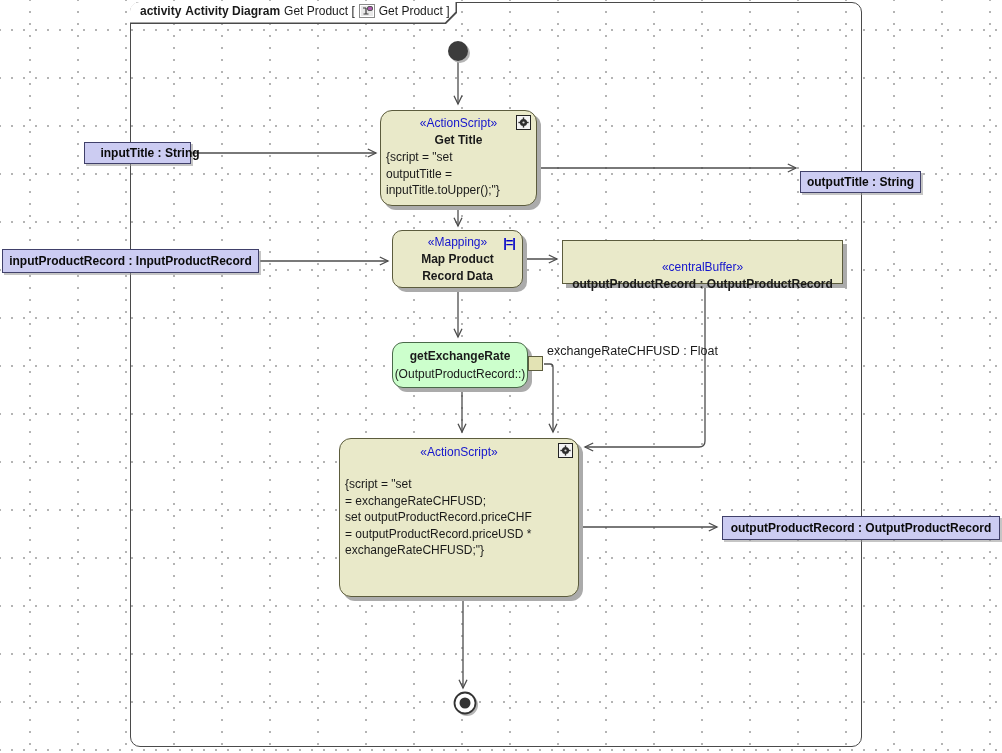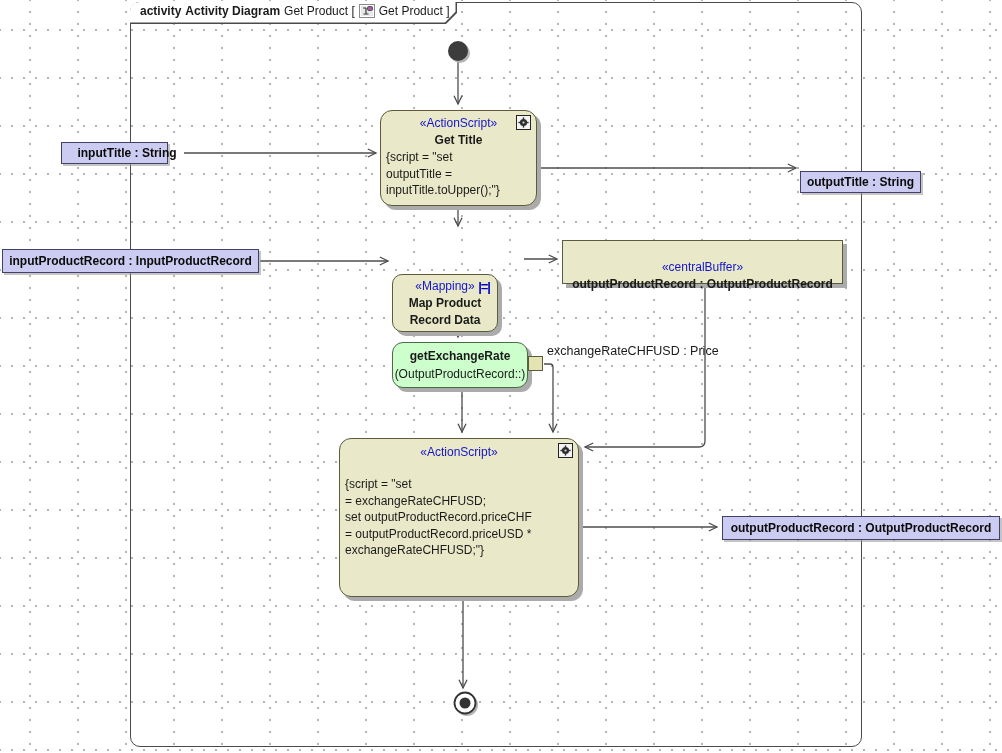--- a/index.html
+++ b/index.html
@@ -159,59 +159,59 @@
         <circle cx="5.5" cy="5.5" r="3.6" fill="#2e2e2e"></circle>
         <rect x="4.8" y="0.4" width="1.4" height="2" fill="#2e2e2e"></rect>
         <rect x="4.8" y="8.6" width="1.4" height="2" fill="#2e2e2e"></rect>
         <rect x="0.4" y="4.8" width="2" height="1.4" fill="#2e2e2e"></rect>
         <rect x="8.6" y="4.8" width="2" height="1.4" fill="#2e2e2e"></rect>
         <circle cx="5.5" cy="5.5" r="1.1" fill="#dddddd"></circle>
       </svg>
     </span>
   </div>
 
-  <div class="node" style="left:392px; top:230px; width:106px; height:58px; padding-top:3px; border-radius:10px;margin-top:44px;">
+  <div class="node" style="left:392px; top:230px; width:131px; height:58px; padding-top:3px; border-radius:10px;">
     <span class="stereotype">«Mapping»</span>
     <span class="node-name">Map Product</span>
     <span class="node-name">Record Data</span>
     <span class="mapping-glyph">|=|</span>
   </div>
 
   <div class="node buffer" style="left:562px; top:240px; width:281px; height:44px;">
     <span class="stereotype">«centralBuffer»</span>
     <span class="node-name">outputProductRecord : OutputProductRecord</span>
   </div>
 
   <div class="node green-node" style="left:392px; top:342px; width:136px; height:46px;">
     <span class="g1">getExchangeRate</span>
     <span class="g2">(OutputProductRecord::)</span>
   </div>
   <div class="pin"></div>
-  <span class="pin-label">exchangeRateCHFUSD : Price</span>
+  <span class="pin-label">exchangeRateCHFUSD : Float</span>
 
   <div class="node" style="left:339px; top:438px; width:240px; height:159px; padding-top:5px;">
     <span class="stereotype">«ActionScript»</span>
     <span class="script" style="margin-top:15px;">{script = "set</span>
     <span class="script"> = exchangeRateCHFUSD;</span>
     <span class="script">set outputProductRecord.priceCHF</span>
     <span class="script">= outputProductRecord.priceUSD *</span>
     <span class="script">exchangeRateCHFUSD;"}</span>
     <span class="corner-icon">
       <svg width="11" height="11" viewBox="0 0 11 11">
         <circle cx="5.5" cy="5.5" r="3.6" fill="#2e2e2e"></circle>
         <rect x="4.8" y="0.4" width="1.4" height="2" fill="#2e2e2e"></rect>
         <rect x="4.8" y="8.6" width="1.4" height="2" fill="#2e2e2e"></rect>
         <rect x="0.4" y="4.8" width="2" height="1.4" fill="#2e2e2e"></rect>
         <rect x="8.6" y="4.8" width="2" height="1.4" fill="#2e2e2e"></rect>
         <circle cx="5.5" cy="5.5" r="1.1" fill="#dddddd"></circle>
       </svg>
     </span>
   </div>
 
-  <div class="obj-label" style="left:61px; top:142px; width:107px; height:22px;padding-left:25px;">
+  <div class="obj-label" style="left:84px; top:142px; width:107px; height:22px;padding-left:25px;">
     <span>inputTitle : String</span>
   </div>
   <div class="obj-label" style="left:800px; top:171px; width:121px; height:22px;">
     <span>outputTitle : String</span>
   </div>
   <div class="obj-label" style="left:2px; top:249px; width:257px; height:24px;">
     <span>inputProductRecord : InputProductRecord</span>
   </div>
   <div class="obj-label" style="left:722px; top:516px; width:278px; height:24px;">
     <span>outputProductRecord : OutputProductRecord</span>

